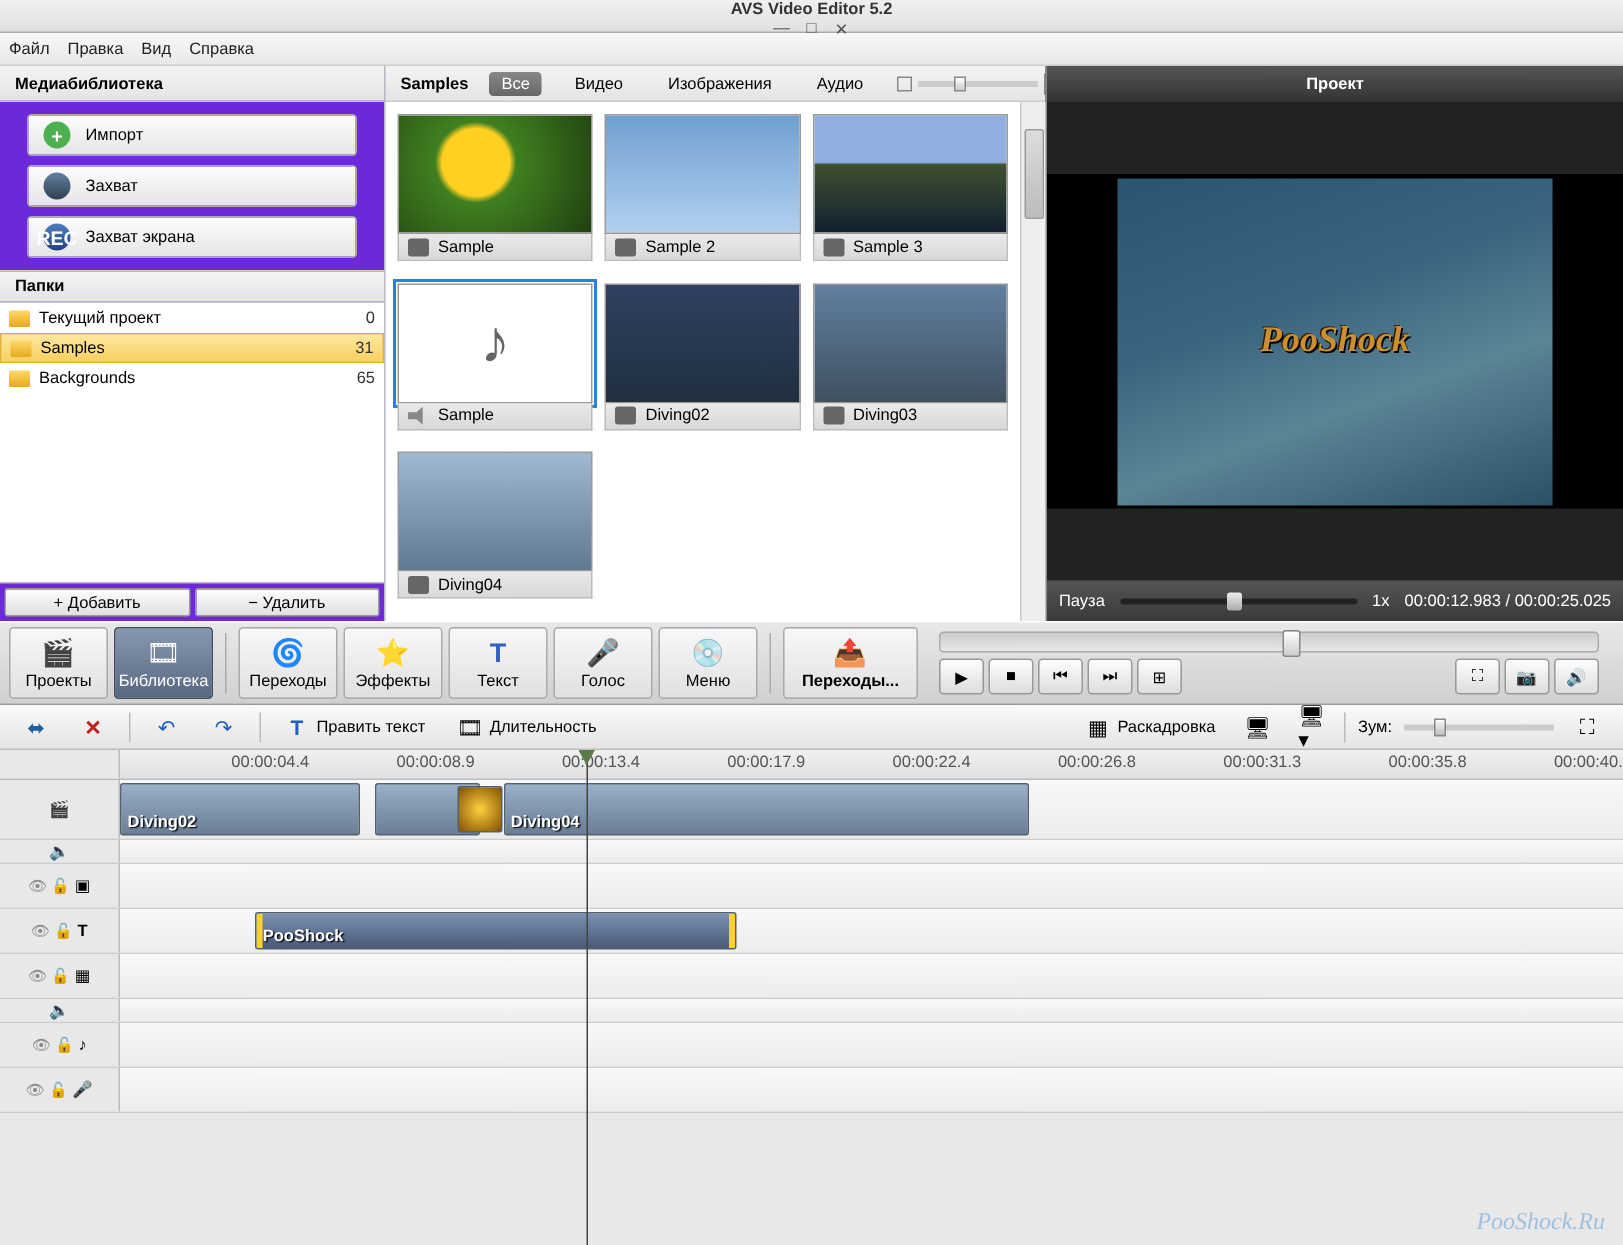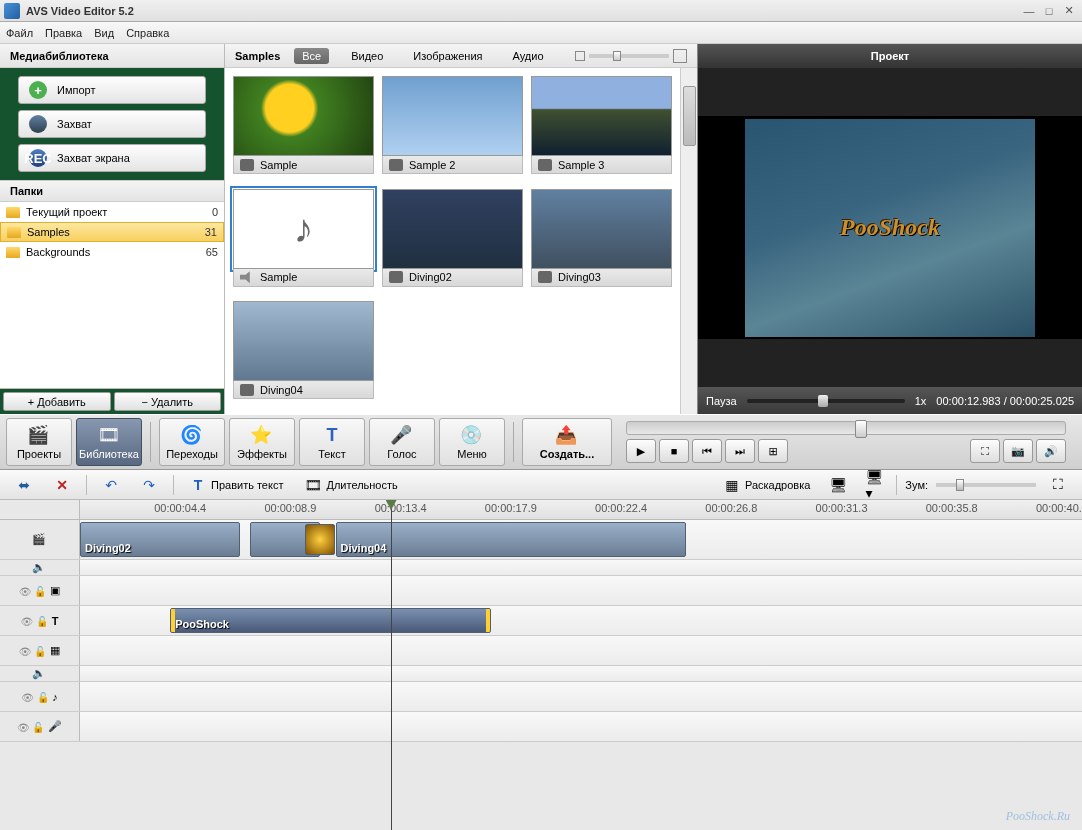--- a/index.html
+++ b/index.html
@@ -1,33 +1,33 @@
 <!DOCTYPE html>
 <html><head>
 <meta charset="utf-8">
 <style>
 * { box-sizing: border-box; margin: 0; padding: 0; font-family: Tahoma, Arial, sans-serif; font-size: 11px; }
 body { background: #e8e8e8; width: 1082px; height: 830px; overflow: hidden; position: relative; }
 
 
-.titlebar { height: 22px; background: linear-gradient(#f0f0f0,#e0e0e0); border-bottom: 1px solid #aaa; display: flex; align-items: center; padding: 0 4px; }
+.titlebar { height: 22px; background: linear-gradient(#f0f0f0,#e0e0e0); border-bottom: 1px solid #aaa; display: flex; align-items: center; padding: 0 4px; flex-direction: column; }
 .titlebar-icon { width: 16px; height: 16px; margin-right: 6px; background: linear-gradient(135deg,#4a90d9,#2060a0); border-radius: 2px; }
 .titlebar-title { font-weight: bold; color: #333; flex: 1; }
 .titlebar-btns { display: flex; gap: 2px; }
 .titlebar-btns span { width: 18px; height: 14px; display: flex; align-items: center; justify-content: center; cursor: pointer; color: #555; }
 
 
 .menubar { height: 22px; background: linear-gradient(#f8f8f8,#e8e8e8); border-bottom: 1px solid #ccc; padding: 0 6px; display: flex; align-items: center; gap: 12px; }
 .menubar span { cursor: pointer; color: #222; }
 
 
 .top-area { display: flex; height: 370px; }
 
 
-.sidebar { width: 225px; background: #14532d; border-right: 1px solid #bbb; display: flex; flex-direction: column; }
+.sidebar { width: 257px; background: #6d28d9; border-right: 1px solid #bbb; display: flex; flex-direction: column; }
 .sidebar-header { height: 24px; background: linear-gradient(#f4f4f4,#e4e4e4); border-bottom: 1px solid #ccc; padding: 0 10px; display: flex; align-items: center; font-weight: bold; }
 .sidebar-buttons { padding: 8px 18px; display: flex; flex-direction: column; gap: 6px; }
 .side-btn { height: 28px; background: linear-gradient(#fdfdfd,#e5e5e5); border: 1px solid #aaa; border-radius: 3px; display: flex; align-items: center; padding: 0 10px; gap: 10px; cursor: pointer; }
 .side-btn .ico { width: 18px; height: 18px; border-radius: 50%; display: flex; align-items: center; justify-content: center; font-size: 13px; font-weight: bold; }
 .ico-import { background: #4caf50; color: #fff; }
 .ico-capture { background: linear-gradient(#6080a0,#304050); }
 .ico-screen { background: linear-gradient(#5080c0,#204080); color: #fff; font-size: 7px; }
 
 .folders-header { height: 22px; background: linear-gradient(#f4f4f4,#e4e4e4); border-top: 1px solid #ccc; border-bottom: 1px solid #ccc; padding: 0 10px; display: flex; align-items: center; font-weight: bold; }
 .folders-list { flex: 1; background: #fff; }
@@ -115,21 +115,21 @@
 .track-h16 { height: 16px; }
 .track-h30 { height: 30px; }
 
 .clip { position: absolute; top: 2px; bottom: 2px; background: linear-gradient(#9ab0c8,#6a7d94); border: 1px solid #506070; border-radius: 2px; display: flex; align-items: flex-end; padding: 2px 4px; font-size: 10px; font-weight: bold; color: #fff; text-shadow: 1px 1px 1px #000; overflow: hidden; }
 .clip-text { background: linear-gradient(#7a90b0,#4a5a78); }
 .clip-trans { width: 30px; background: radial-gradient(circle,#ffd040,#805000); top: 4px; bottom: 4px; }
 .text-edge { position: absolute; top: 0; bottom: 0; width: 4px; background: #ffd030; }
 .eye-ico::before { content: '👁'; font-size: 10px; color: #888; }
 .lock-ico::before { content: '🔓'; font-size: 10px; color: #888; }
 
-.watermark { position: absolute; right: 12px; bottom: 6px; font-size: 12px; font-style: italic; color: #a0c0e0; font-family: 'Comic Sans MS', cursive; }
+.watermark { position: absolute; right: 12px; bottom: 6px; font-size: 16px; font-style: italic; color: #a0c0e0; font-family: 'Comic Sans MS', cursive; }
 
 
 .bg-flower { background: radial-gradient(circle at 40% 40%,#ffd020 25%,#408020 30%,#204010); }
 .bg-fountain { background: linear-gradient(#405060,#90a0b0 40%,#c0d0e0); }
 .bg-bird { background: linear-gradient(#70a0d0,#b0d0f0); }
 .bg-mountain { background: linear-gradient(#90b0e0 40%,#405030 42%,#102030); }
 .bg-audio { background: #fff; display: flex; align-items: center; justify-content: center; font-size: 40px; color: #666; }
 .bg-seagull { background: linear-gradient(#507090,#90b0d0); }
 .bg-dive1 { background: linear-gradient(#304060,#203040); }
 .bg-dive2 { background: linear-gradient(#6080a0,#405060); }
@@ -314,21 +314,21 @@
       <div class="tool-ico">🎤</div>
       <span>Голос</span>
     </div>
   <div class="tool-btn">
       <div class="tool-ico">💿</div>
       <span>Меню</span>
     </div>
   <div class="tool-sep"></div>
   <div class="tool-btn create">
       <div class="tool-ico">📤</div>
-      <span>Создать...</span>
+      <span>Переходы...</span>
     </div>
 
   <div class="seek-area">
     <div class="seek-track">
         <div class="seek-handle"></div>
       </div>
     <div class="transport">
       <div class="tbtn">▶</div>
       <div class="tbtn">■</div>
       <div class="tbtn">⏮</div>

